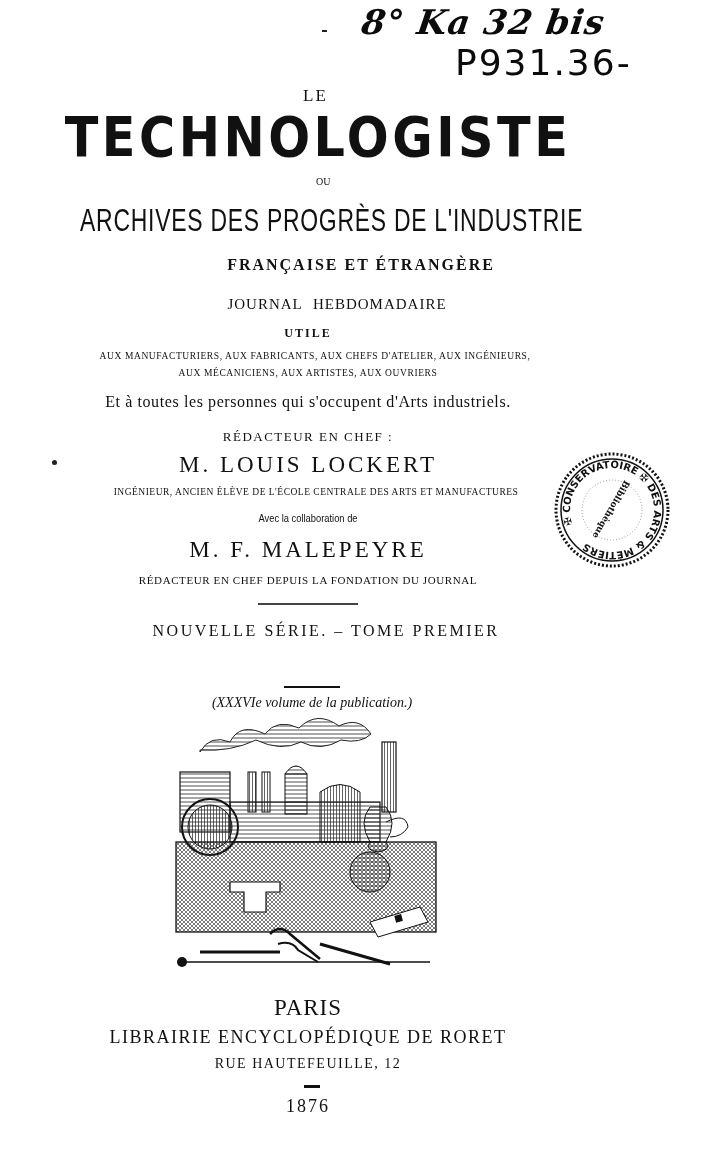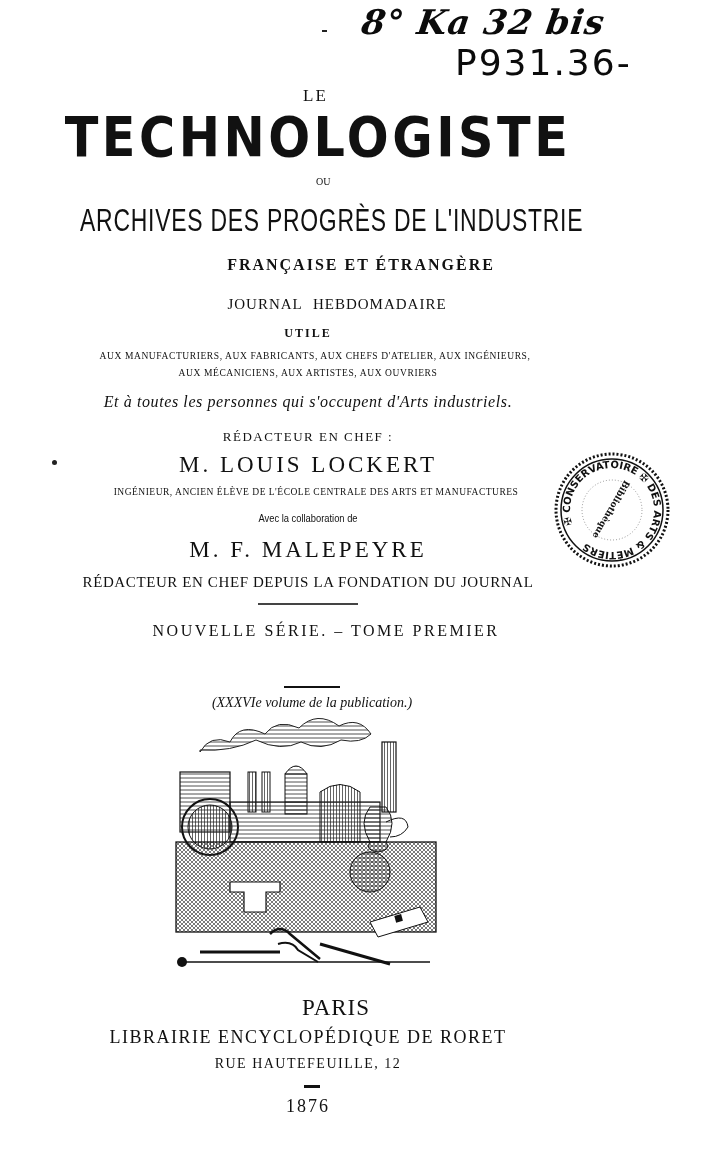--- a/index.html
+++ b/index.html
@@ -11,32 +11,32 @@
   .hand2 { top: 42px; left: 455px; font-size: 36px; font-weight: normal; letter-spacing: 2px; font-style: normal; font-family: "DejaVu Sans", sans-serif; }
   .le { top: 86px; left: 303px; font-size: 17px; letter-spacing: 2px; }
   .title { top: 104px; font-family: "DejaVu Sans", "Liberation Sans", sans-serif; font-weight: bold; font-size: 56px; letter-spacing: 4px; transform: scaleX(0.88); transform-origin: 318px 0; left: 0; width: 636px; }
   .ou { top: 176px; left: 316px; font-size: 10px; }
   .archives { top: 203px; font-family: "Liberation Sans Narrow", "Liberation Sans", sans-serif; font-size: 31px; letter-spacing: 1px; transform: scaleX(0.74); transform-origin: 308px 0; left: 0; width: 616px; }
   .fr { top: 256px; left: 16px; width: 616px; font-size: 16px; font-weight: bold; letter-spacing: 2px; margin-left: 37px; }
   .journal { top: 296px; left: 0; width: 616px; font-size: 15px; letter-spacing: 1px; word-spacing: 6px; padding-left: 29px; }
   .utile { top: 326px; left: 0; width: 616px; font-size: 12px; font-weight: bold; letter-spacing: 2px; text-align: center; }
   .aux1 { top: 351px; left: 0; width: 630px; font-size: 9.5px; letter-spacing: 0.6px; }
   .aux2 { top: 368px; left: 0; width: 616px; font-size: 9.5px; letter-spacing: 0.6px; }
-  .et { top: 393px; left: 0; width: 616px; font-size: 16px; font-style: italic; letter-spacing: 0.6px; }
+  .et { top: 393px; left: 0; width: 616px; font-size: 16px; letter-spacing: 0.6px; }
   .redac { top: 429px; left: 0; width: 616px; font-size: 13px; letter-spacing: 1.5px; }
   .lockert { top: 452px; left: 0; width: 616px; font-size: 23px; letter-spacing: 3px; }
   .ing { top: 487px; left: 0; width: 632px; font-size: 9.5px; letter-spacing: 0.5px; }
   .avec { top: 512px; left: 0; width: 616px; font-size: 11px; font-family: "Liberation Sans", sans-serif; transform: scaleX(0.85); transform-origin: 308px 0; }
   .male { top: 537px; left: 0; width: 616px; font-size: 23px; letter-spacing: 3px; }
-  .red2 { top: 574px; left: 0; width: 616px; font-size: 15px; letter-spacing: 0.6px; text-align: center; }
+  .red2 { top: 574px; left: 0; width: 616px; font-size: 11px; letter-spacing: 0.6px; text-align: center; }
   .rule1 { top: 603px; left: 258px; width: 100px; height: 2px; background: #444; }
   .nouv { top: 622px; left: 0; width: 624px; font-size: 16px; letter-spacing: 2.5px; padding-left: 14px; }
   .xxx { top: 650px; left: 0; width: 624px; font-size: 14px; font-style: italic; margin-top: 45px; }
   .rule2 { top: 686px; left: 284px; width: 56px; height: 2px; background: #111; }
-  .paris { top: 995px; left: 0; width: 616px; font-size: 23px; letter-spacing: 1px; padding-left: 28px; }
+  .paris { top: 995px; left: 0; width: 616px; font-size: 23px; letter-spacing: 1px; }
   .libr { top: 1027px; left: 0; width: 616px; font-size: 18px; letter-spacing: 1.5px; }
   .rue { top: 1056px; left: 0; width: 616px; font-size: 14px; letter-spacing: 1.5px; }
   .dash { top: 1085px; left: 304px; width: 16px; height: 3px; background: #111; }
   .year { top: 1096px; left: 0; width: 616px; font-size: 18px; letter-spacing: 2px; }
   .stamp { position: absolute; left: 552px; top: 450px; width: 120px; height: 120px; }
   .engraving { position: absolute; left: 170px; top: 712px; width: 272px; height: 262px; }
   .speck { position: absolute; background: #222; border-radius: 50%; }
 </style>
 </head>
 <body>

